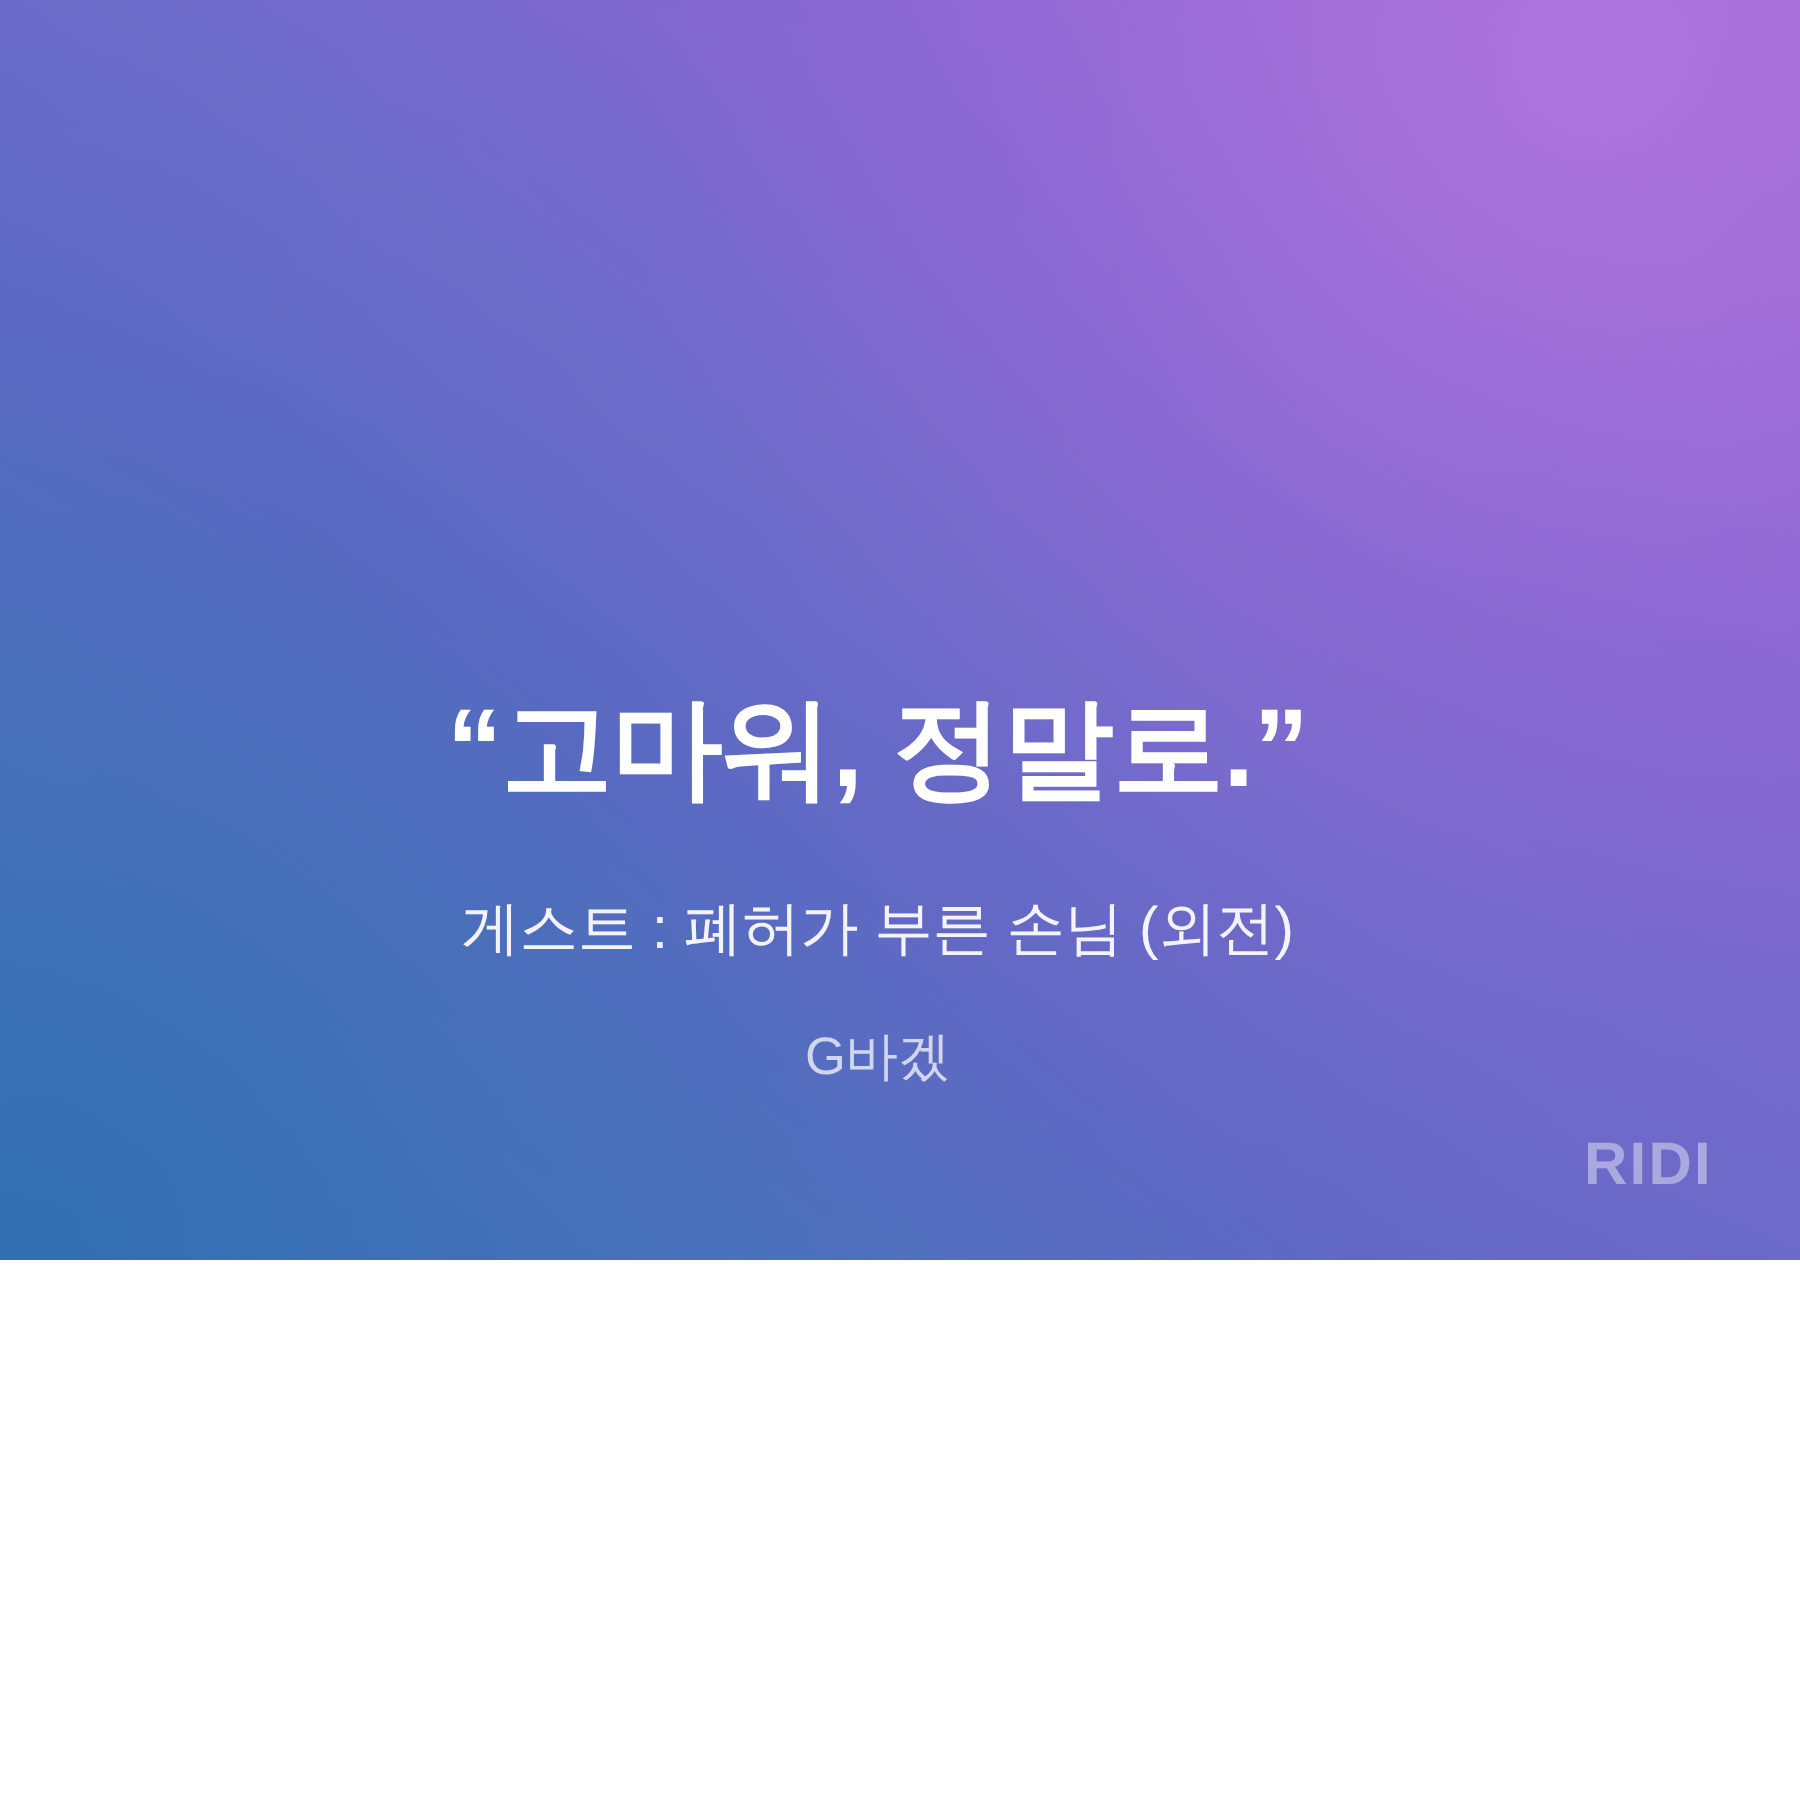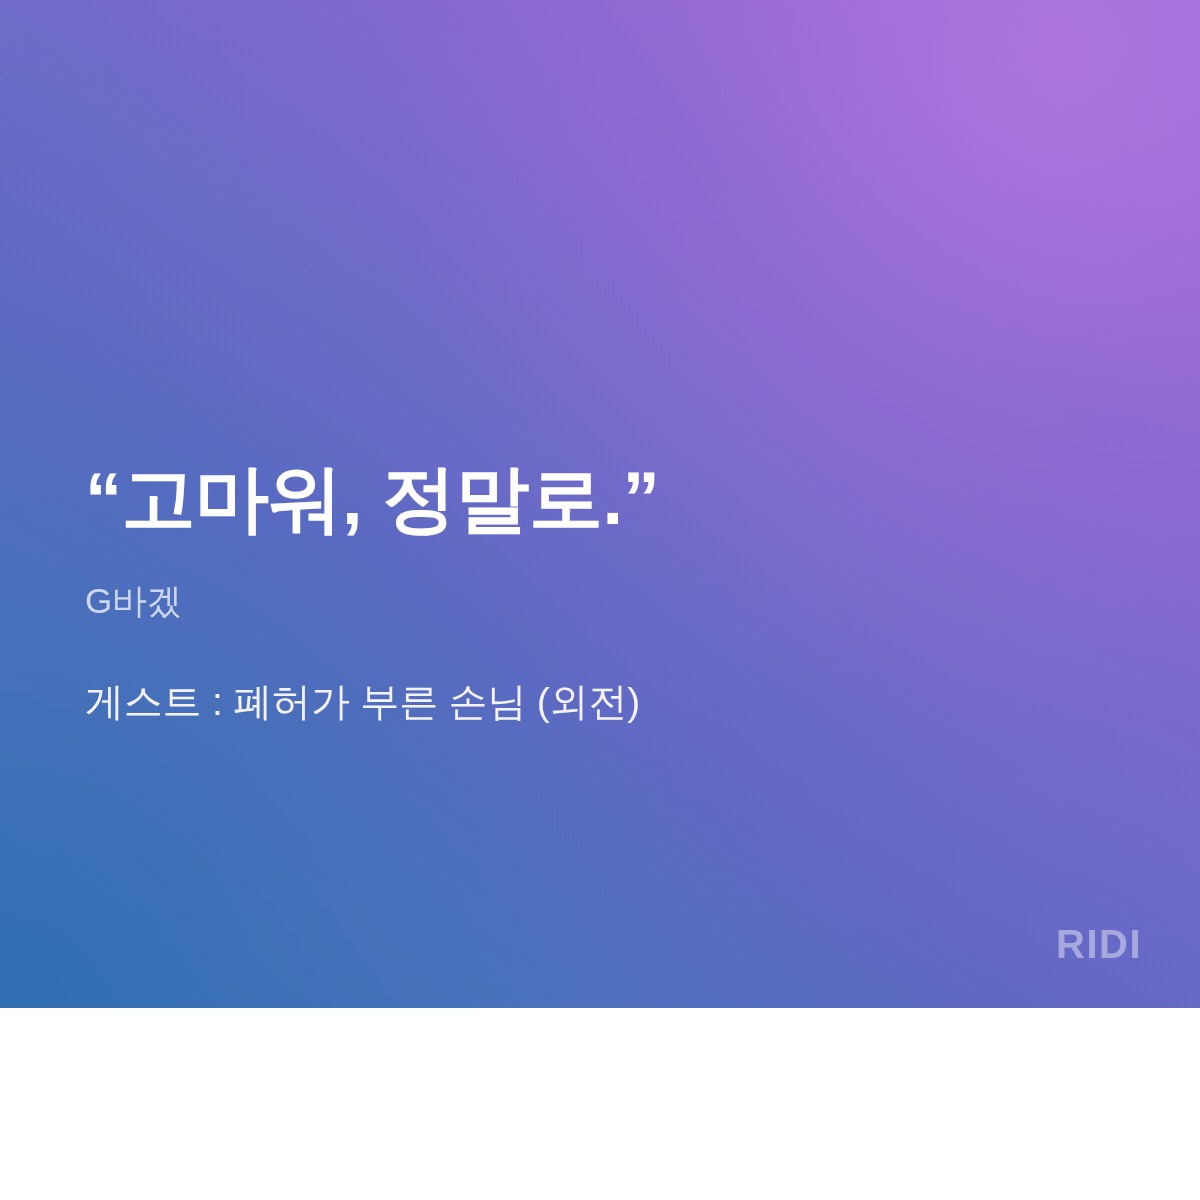--- a/index.html
+++ b/index.html
@@ -10,23 +10,24 @@
     overflow: hidden;
   }
 
   body {
     font-family: "Liberation Sans", "DejaVu Sans", sans-serif;
   }
 
   #card {
     position: relative;
     width: 1200px;
-    height: 1008px;
+    height: 840px;
     overflow: hidden;
     background-color: #6e6bc9;
+    text-align: center;
   }
 
   
   #gradient-base {
     position: absolute;
     inset: 0;
     background: linear-gradient(
       34deg,
       #3a70b3 0%,
       #4f72bd 18%,
@@ -125,20 +126,20 @@
 <div id="card">
 
   <div id="gradient-base"></div>
   <div id="gradient-glow"></div>
   <div id="gradient-shade"></div>
 
   <div id="content">
 
     <div id="text-block">
       <p id="headline">“고마워, 정말로.”</p>
+      <p id="subtitle">게스트 : 폐허가 부른 손님 (외전)</p>
       <p id="author">G바겠</p>
-      <p id="subtitle">게스트 : 폐허가 부른 손님 (외전)</p>
     </div>
 
     <div id="brand-logo">RIDI</div>
 
   </div>
 </div>
 
 </body></html>

